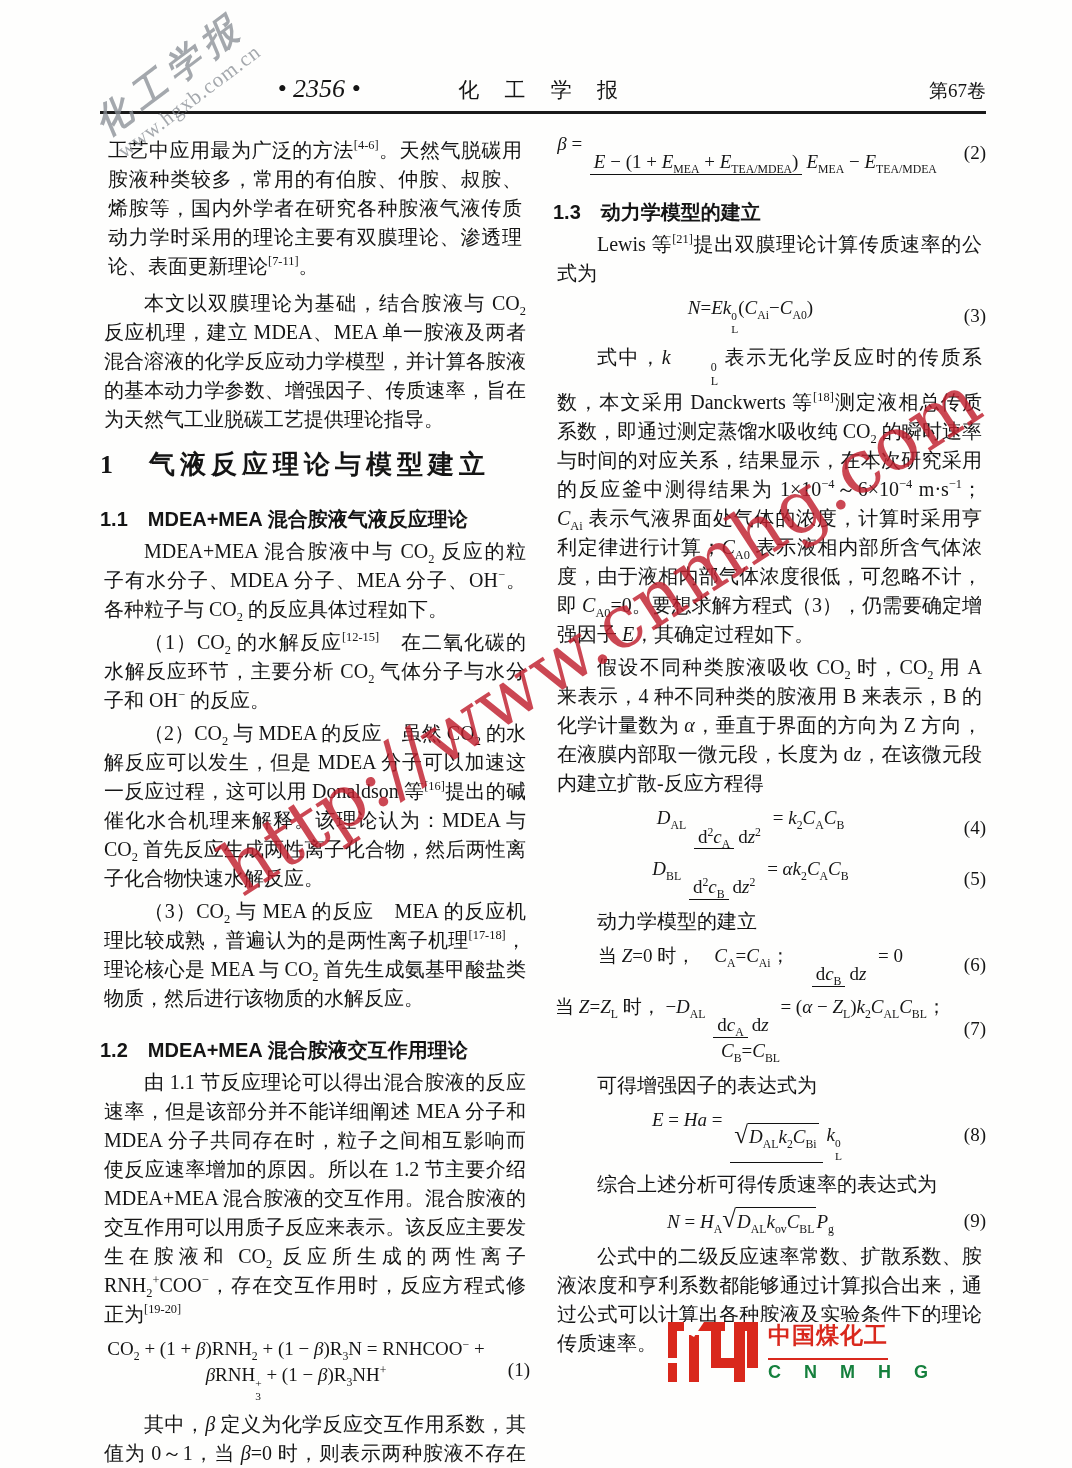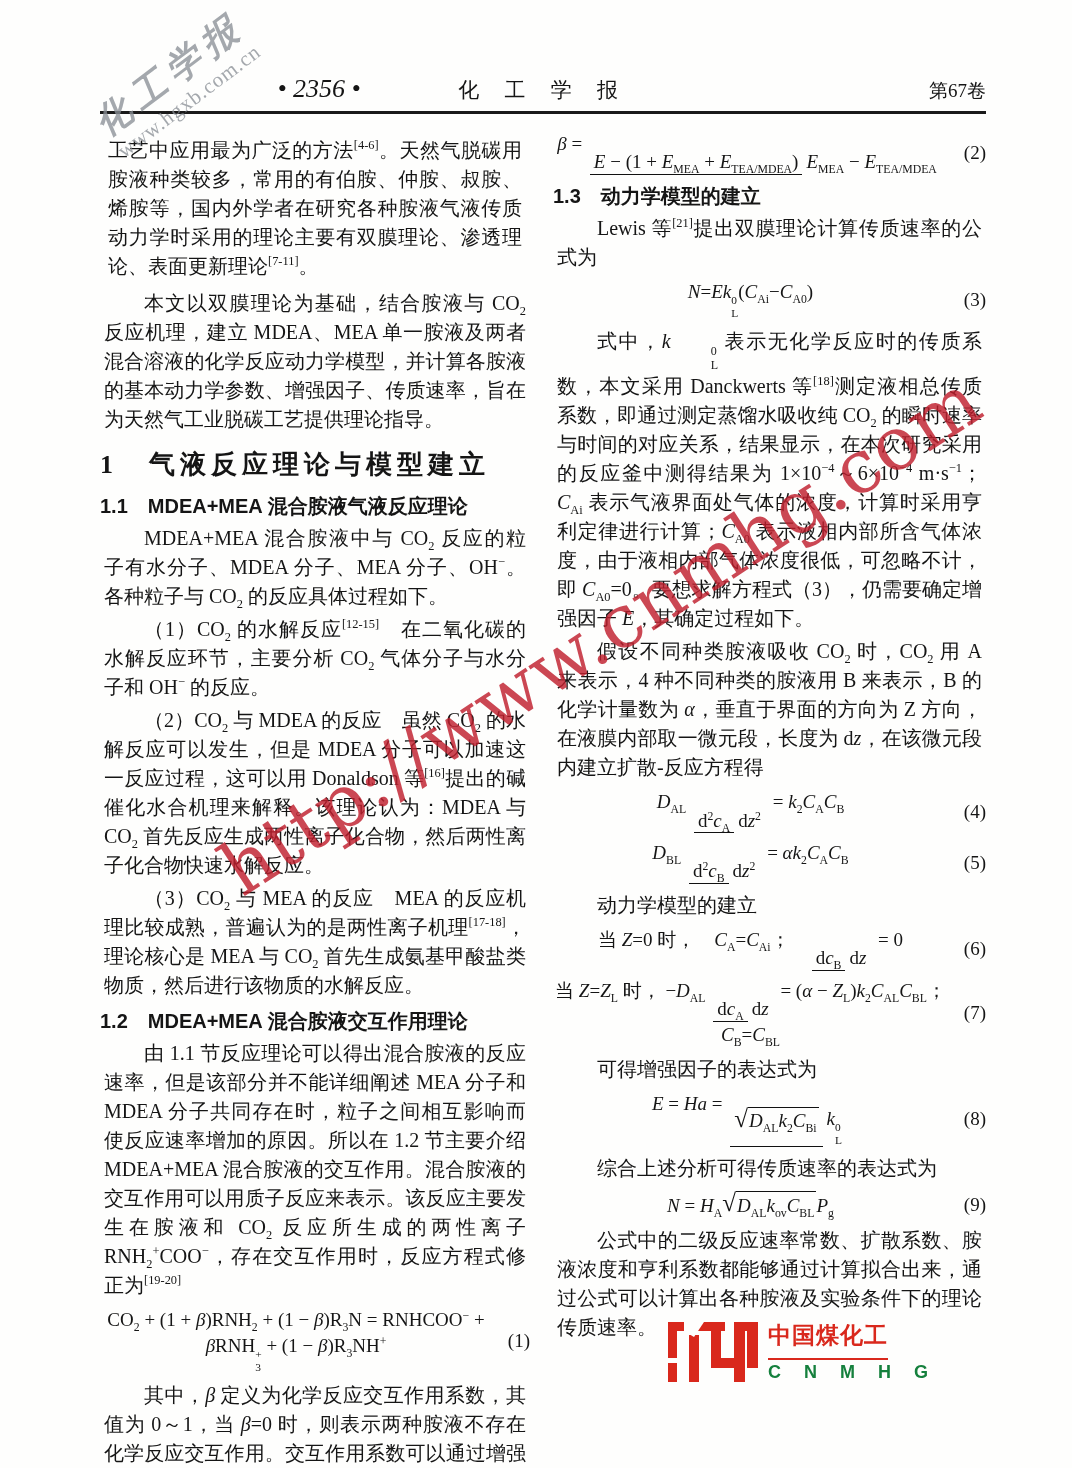--- a/index.html
+++ b/index.html
@@ -23,21 +23,21 @@
   .col-left{left:100px;top:128px;width:430px;}
   .col-right{left:553px;top:124px;width:433px;}
   .blk-p{text-indent:2em;margin:4px;}
   .blk-pc{text-indent:0;margin:8px;}
   .blk-h1{
     font-size:26px;letter-spacing:5px;font-weight:700;
     margin:14px 0 10px 0;text-indent:0;line-height:34px;text-align:left;
   }
   .blk-h2{
     font-family:"Liberation Sans","DejaVu Sans",sans-serif;
-    font-weight:700;font-size:20px;margin:7px 0 3px 0;text-indent:0;
+    font-weight:700;font-size:20px;margin:23px 0 3px 0;text-indent:0;
     line-height:28px;text-align:left;
   }
   .eq{display:flex;align-items:center;margin:7px 0;text-align:left;}
   .eq-b{flex:1;text-align:center;font-size:19px;line-height:26px;}
   .eq-n{width:38px;text-align:right;font-size:19px;flex:none;}
   sub,sup{font-size:.62em;line-height:0;}
   i{font-family:"Liberation Serif",serif;}
   
   .frac{display:inline-flex;vertical-align:-0.95em;text-align:center;margin:0 3px;line-height:1.25;}
   .fr-n{border-bottom:1.3px solid #111;padding:0 4px;display:block;}

